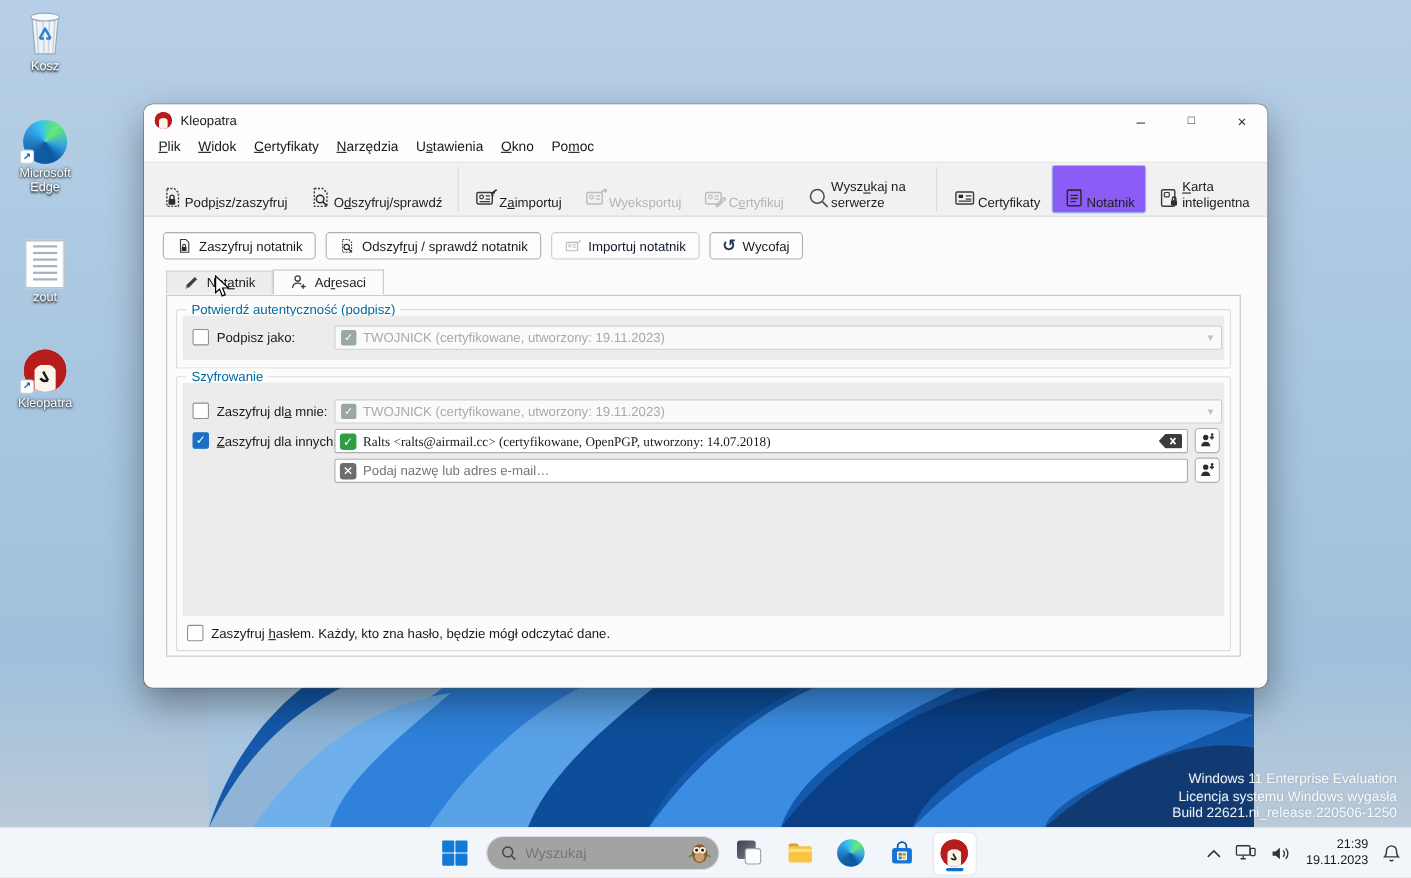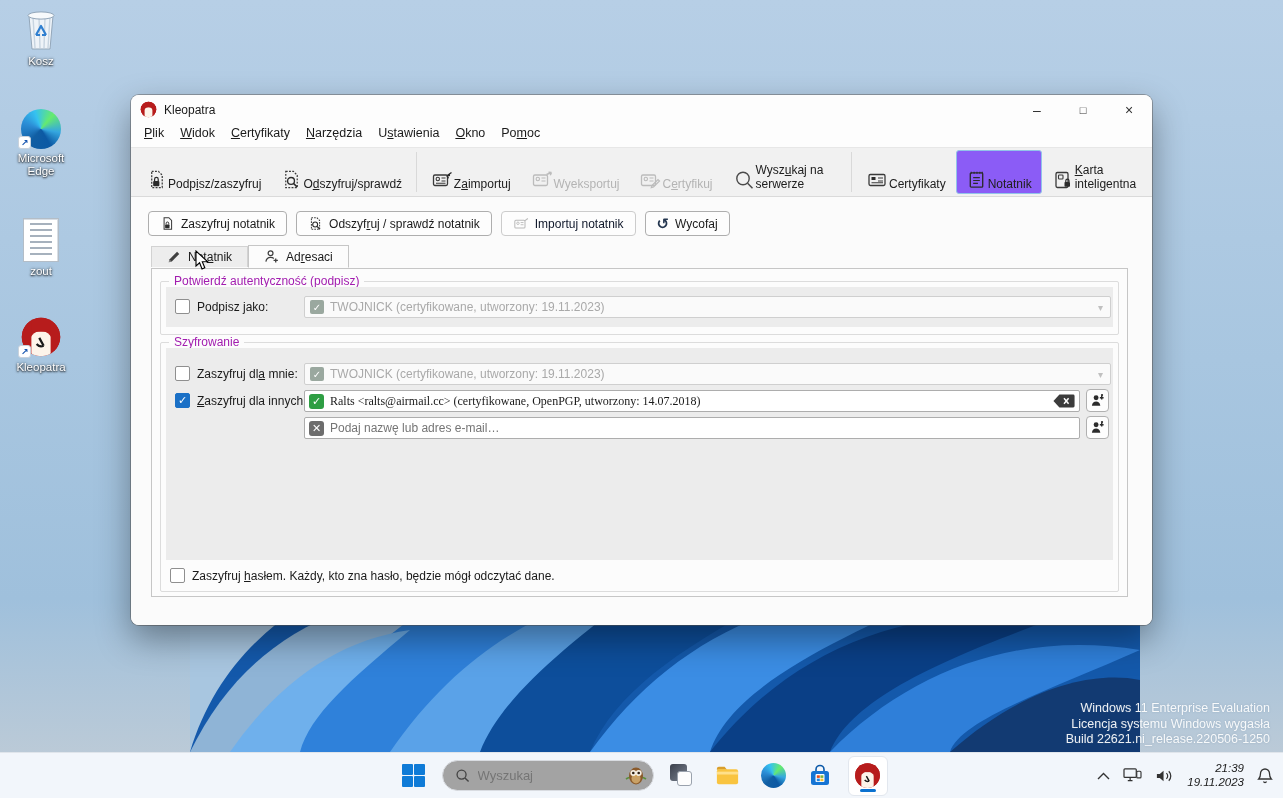--- a/index.html
+++ b/index.html
@@ -66,21 +66,21 @@
   .tabs { position:absolute; left:20px; top:47px; display:flex; align-items:flex-end; z-index:3; }
   .tab { display:flex; align-items:center; gap:7px; font-size:12px; color:#1a1a1a; padding:0 15px; }
   .tab.inactive { height:21px; background:#ededed; border:1px solid #d2d2d2; border-bottom:none; }
   .tab.active { height:23px; background:#fcfcfc; border:1px solid #c6c6c6; border-bottom:1px solid #fcfcfc;
                 margin-bottom:-1px; }
 
   .panel { position:absolute; left:20px; right:24px; top:70px; bottom:28px; background:#fcfcfc;
            border:1px solid #c6c6c6; }
 
   .group { position:absolute; left:8px; right:8px; border:1px solid #dcdcdc; border-radius:2px; }
-  .legend { position:absolute; top:-8px; left:8px; background:#fcfcfc; padding:0 5px; font-size:12px; color:#a21caf; }
+  .legend { position:absolute; top:-8px; left:8px; background:#fcfcfc; padding:0 5px; font-size:12px; color:#0369a1; }
   .gfill { position:absolute; left:5px; right:5px; top:5px; background:#ececec; }
   .g1 { top:12px; height:54px; }
   .g1 .gfill { height:40px; }
   .g2 { top:73px; height:250px; }
   .g2 .gfill { height:212px; }
 
   .cb { width:15px; height:15px; border:1px solid #8f8f8f; border-radius:2px; background:#fff;
         display:inline-flex; align-items:center; justify-content:center; flex:none; }
   .cb.checked { background:#1b70c6; border-color:#1b70c6; color:#fff; font-size:11px; font-weight:bold; }
   .rowlbl { font-size:12px; color:#1a1a1a; }
@@ -115,21 +115,21 @@
                  display:flex; align-items:center; gap:8px; padding:0 4px 0 12px; }
   .search-pill input { border:none; outline:none; flex:1; font-size:13px; color:#3c3c3c; background:transparent;
                        font-family:inherit; min-width:0; }
   .tv-back { width:17px; height:17px; border-radius:3px; background:linear-gradient(135deg,#3a3f4b,#7b8390); position:relative; }
   .tv-front { position:absolute; left:7px; top:7px; width:15px; height:15px; border-radius:3px;
               background:#fdfdfd; border:1px solid #9aa2ad; }
   .kleo-task { width:40px; height:40px; background:#fff; border:1px solid #e2e7ee; border-radius:6px;
                display:flex; align-items:center; justify-content:center; position:relative; }
   .kleo-task .ind { position:absolute; bottom:3px; left:50%; transform:translateX(-50%); width:16px; height:3px;
                     border-radius:2px; background:#0b72d0; }
-  .tb-right { position:absolute; right:10px; top:0; height:100%; display:flex; align-items:center; gap:13px; color:#1b1b1b;font-style:italic; }
+  .tb-right { position:absolute; right:10px; top:0; height:100%; display:flex; align-items:center; gap:13px; color:#1b1b1b; }
   .clock { text-align:right; font-size:11.5px; line-height:13.5px; }
 
   .cursor { position:absolute; z-index:50; }
 </style>
 </head>
 <body>
 
 <div class="bloom">
   <svg width="980" height="212" viewBox="0 0 980 212" preserveAspectRatio="none">
     <rect x="20" y="0" width="950" height="212" fill="#1459ab"></rect>

